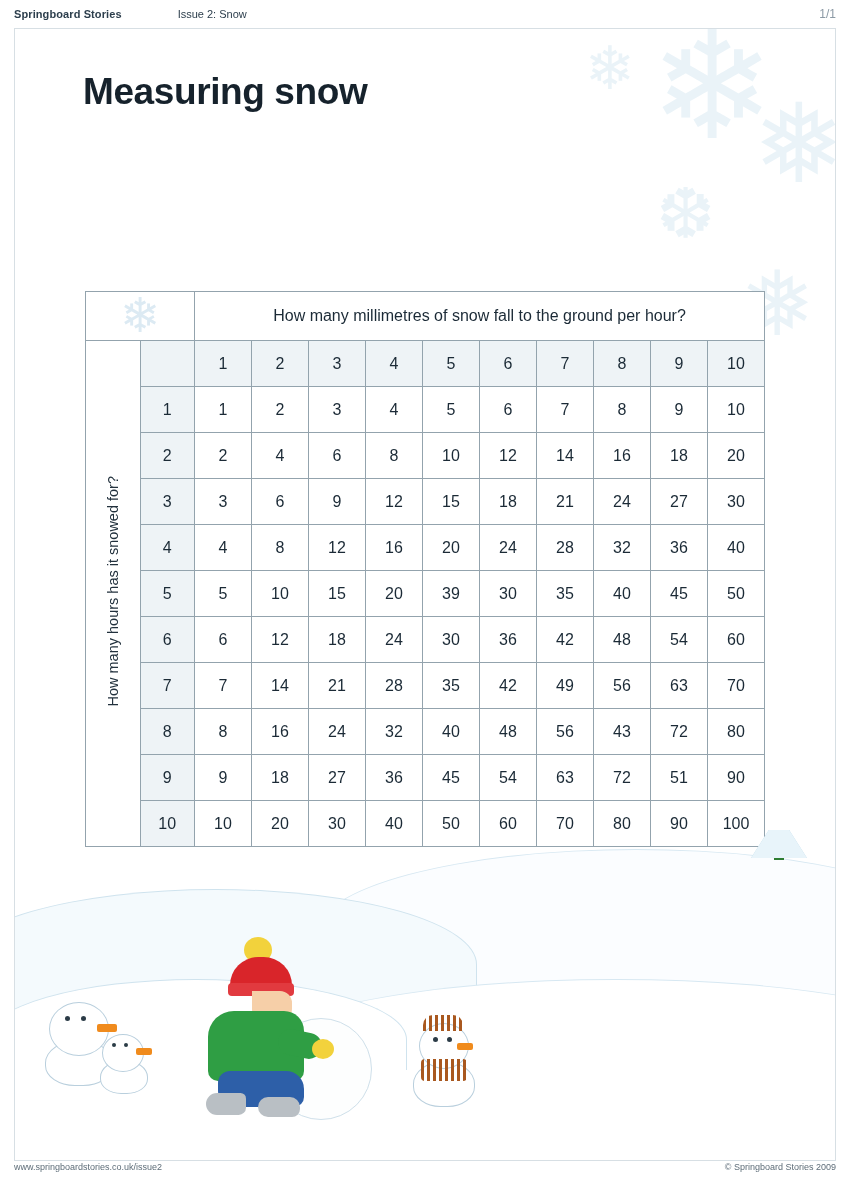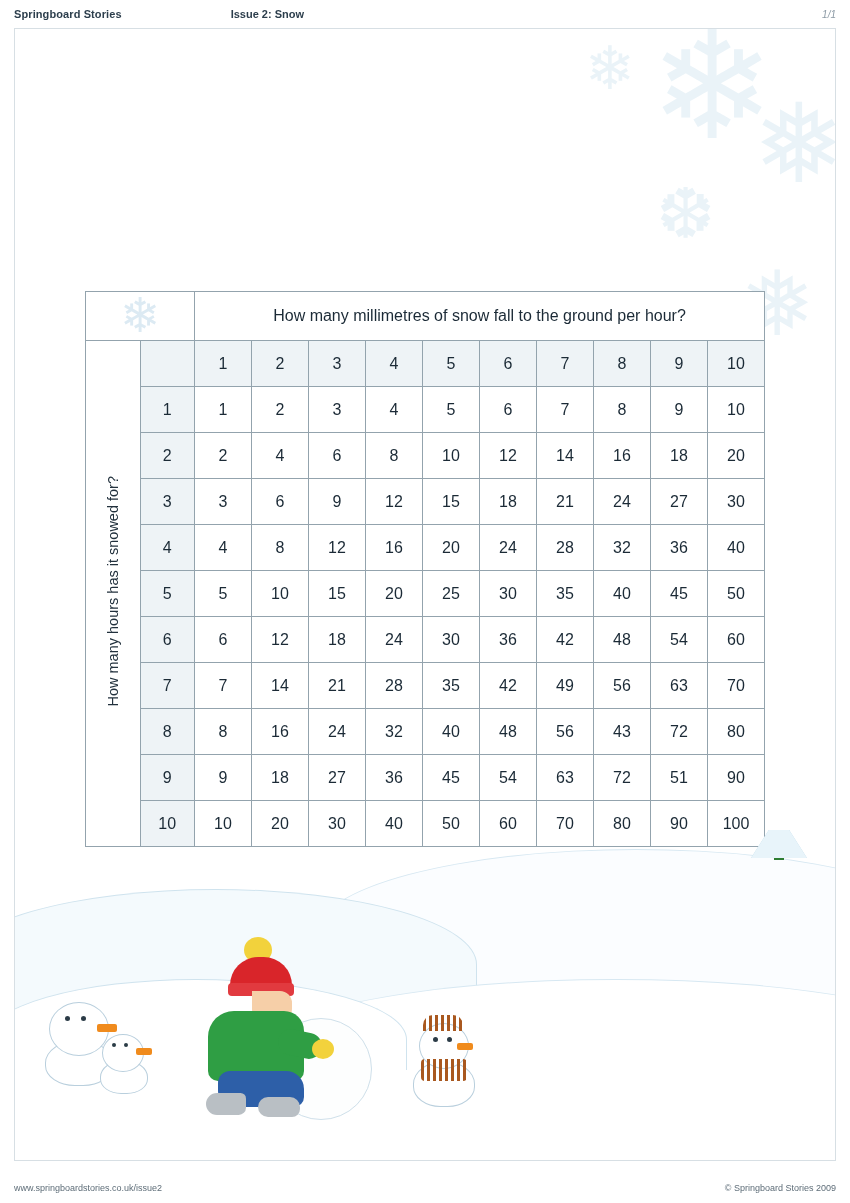--- a/index.html
+++ b/index.html
@@ -18,22 +18,22 @@
   
   .header{
     position:absolute;top:0;left:0;right:0;height:28px;
     display:flex;align-items:center;
     padding:0 14px;
     box-sizing:border-box;
     font-size:11px;
     color:#2c3e4c;
   }
   .header .brand{font-weight:bold;letter-spacing:.1px;text-align:right;}
-  .header .issue{margin-left:109px;font-weight:bold;}
-  .header .pageno{margin-left:auto;font-size:10px;color:#8c9aa5;font-style:italic;}
+  .header .issue{margin-left:56px;font-weight:normal;}
+  .header .pageno{margin-left:auto;font-size:12px;color:#8c9aa5;}
 
   
   .sheet{
     position:absolute;
     left:14px;top:28px;right:14px;bottom:42px;
     border:1px solid #d7dfe4;
     background:#ffffff;
     overflow:hidden;
   }
   
@@ -194,21 +194,21 @@
   .sm3 .head{left:6px;top:8px;width:48px;height:44px;}
   .sm3 .body{position:absolute;left:0;top:46px;width:60px;height:44px;border-radius:50% 50% 44% 44%;background:#fff;border:1px solid #b9cfdd;}
   .sm3 .nose{left:44px;top:28px;width:16px;height:7px;}
   .sm3 .eye.l{left:20px;top:22px;}
   .sm3 .eye.r{left:34px;top:22px;}
   .sm3 .hair{position:absolute;left:10px;top:0;width:40px;height:16px;background:repeating-linear-gradient(90deg,#a9581f 0 3px,transparent 3px 6px);border-radius:10px 10px 0 0;}
   .sm3 .scarf{position:absolute;left:8px;top:44px;width:46px;height:22px;background:repeating-linear-gradient(90deg,#a9581f 0 3px,transparent 3px 6px);border-radius:4px;}
 
   
   .footer{
-    position:absolute;left:14px;right:14px;bottom:0;height:30px;
+    position:absolute;left:14px;right:14px;bottom:21px;height:30px;
     display:flex;align-items:center;
     font-size:9px;color:#5e6d78;
   }
   .footer .right{margin-left:auto;}
 </style>
 </head>
 <body>
 
 <div class="page">
 
@@ -219,20 +219,21 @@
   </div>
 
   <div class="sheet">
 
     <span class="wm a">❄</span>
     <span class="wm b">❅</span>
     <span class="wm c">❆</span>
     <span class="wm d">❄</span>
     <span class="wm e">❅</span>
 
+    <h1 class="title">Measuring snow</h1>
 
     <div class="tablewrap">
       <table class="grid">
         <tbody>
             <tr>
           <td class="corner" colspan="2">
             <span class="flake">❄</span>
           </td>
           <td class="toplabel" colspan="10">How many millimetres of snow fall to the ground per hour?</td>
         </tr>
@@ -304,21 +305,21 @@
           <td class="cell">32</td>
           <td class="cell">36</td>
           <td class="cell">40</td>
         </tr>
         <tr>
           <th class="rowhead">5</th>
           <td class="cell">5</td>
           <td class="cell">10</td>
           <td class="cell">15</td>
           <td class="cell">20</td>
-          <td class="cell">25</td>
+          <td class="cell">39</td>
           <td class="cell">30</td>
           <td class="cell">35</td>
           <td class="cell">40</td>
           <td class="cell">45</td>
           <td class="cell">50</td>
         </tr>
         <tr>
           <th class="rowhead">6</th>
           <td class="cell">6</td>
           <td class="cell">12</td>

